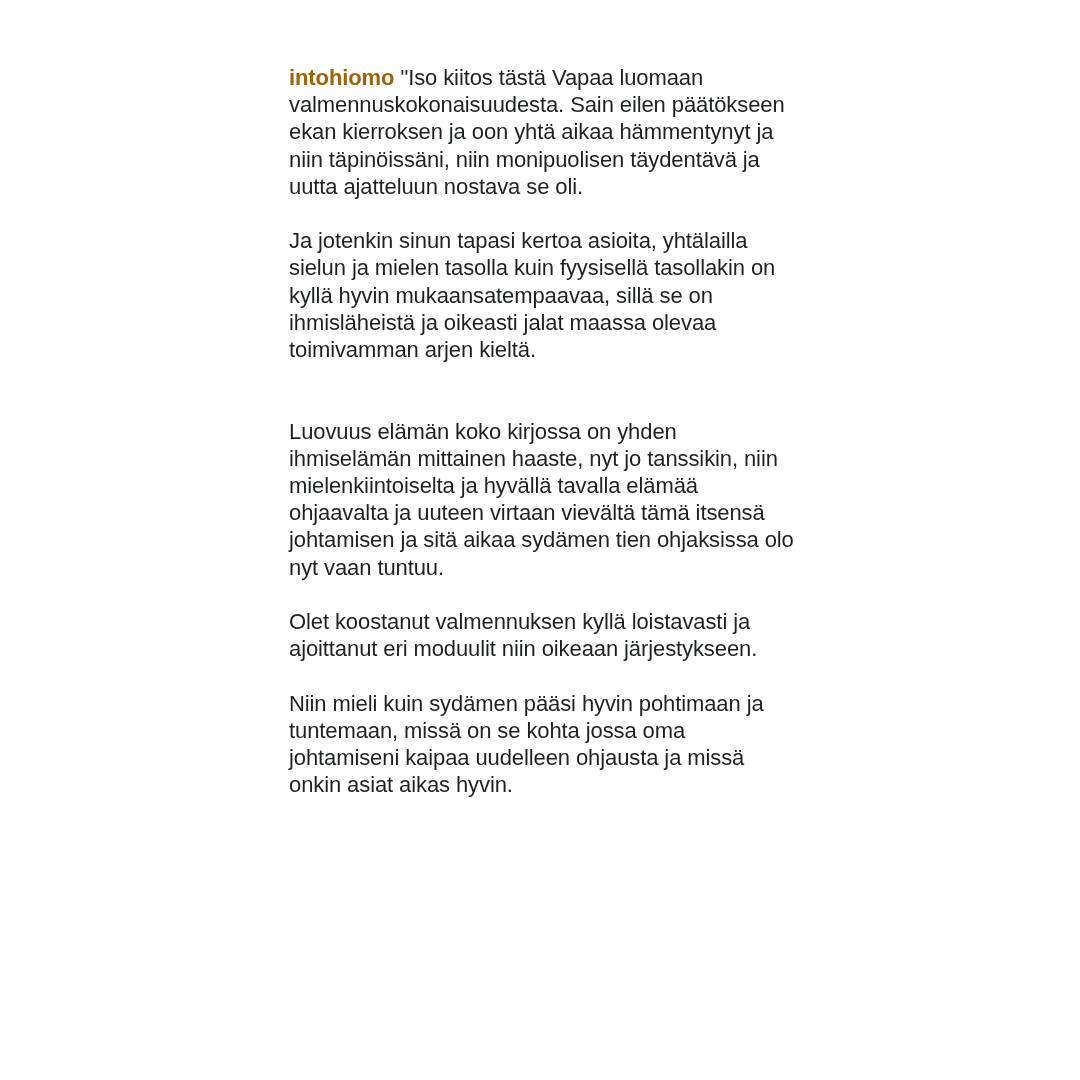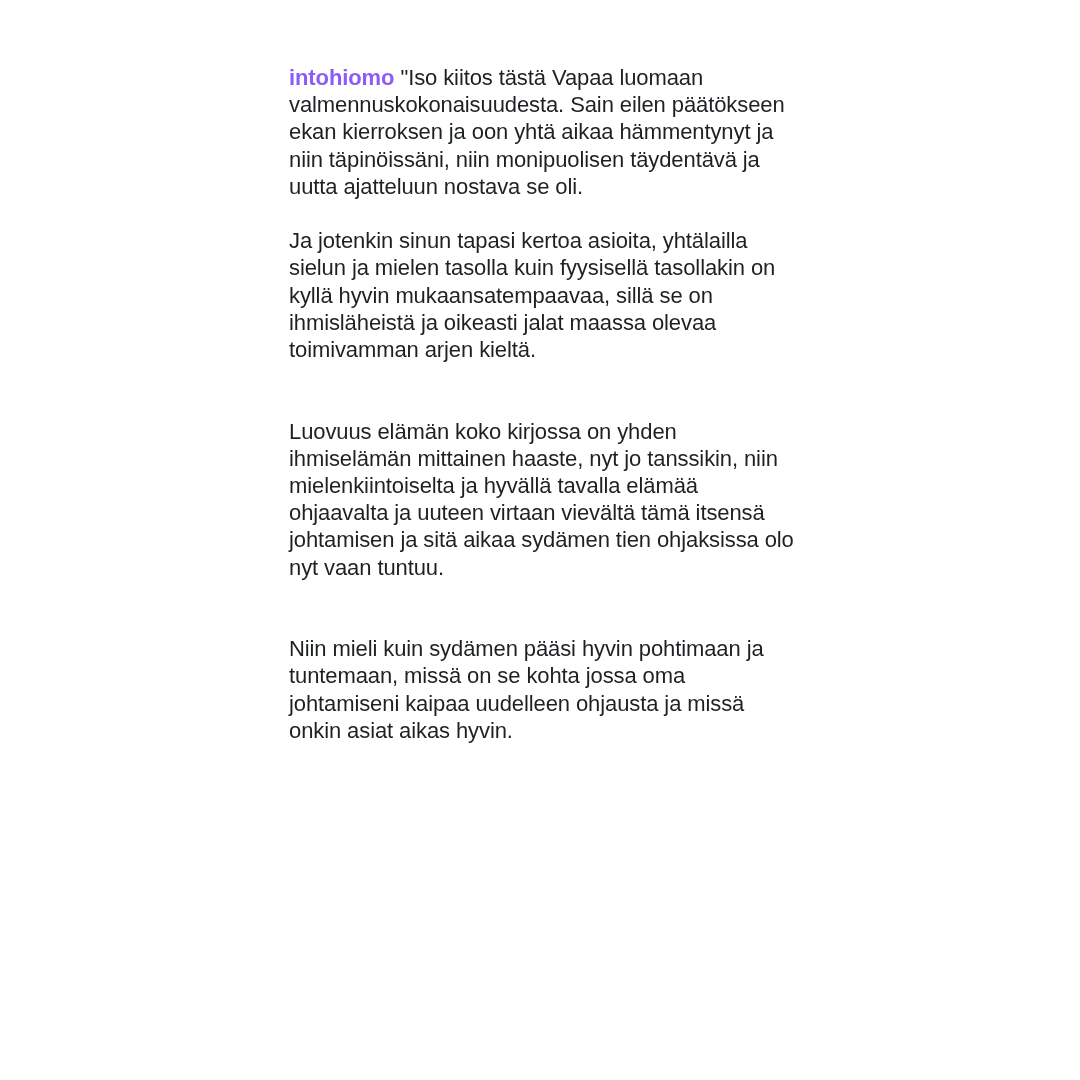--- a/index.html
+++ b/index.html
@@ -40,21 +40,21 @@
     color: #1e2124;
     white-space: pre-wrap;
   }
   .para-gap {
     height: 27.2px;
     line-height: 27.2px;
     font-size: 22px;
   }
   .username {
     font-weight: 700;
-    color: #8b5cf6;
+    color: #a16207;
   }
   .para-first {
     text-indent: 0;
   }
 </style>
 </head>
 <body>
 
 <div id="post-canvas">
 
@@ -68,20 +68,21 @@
 
     <div class="para-gap">&nbsp;</div>
 
 
     <div class="para-gap">&nbsp;</div>
 
     <div class="para">Luovuus elämän koko kirjossa on yhden ihmiselämän mittainen haaste, nyt jo tanssikin, niin mielenkiintoiselta ja hyvällä tavalla elämää ohjaavalta ja uuteen virtaan vievältä tämä itsensä johtamisen ja sitä aikaa sydämen tien ohjaksissa olo nyt vaan tuntuu.</div>
 
     <div class="para-gap">&nbsp;</div>
 
+    <div class="para">Olet koostanut valmennuksen kyllä loistavasti ja ajoittanut eri moduulit niin oikeaan järjestykseen.</div>
 
     <div class="para-gap">&nbsp;</div>
 
     <div class="para">Niin mieli kuin sydämen pääsi hyvin pohtimaan ja tuntemaan, missä on se kohta jossa oma johtamiseni kaipaa uudelleen ohjausta ja missä onkin asiat aikas hyvin.</div>
 
   </div>
 
 </div>
 
 </body></html>

